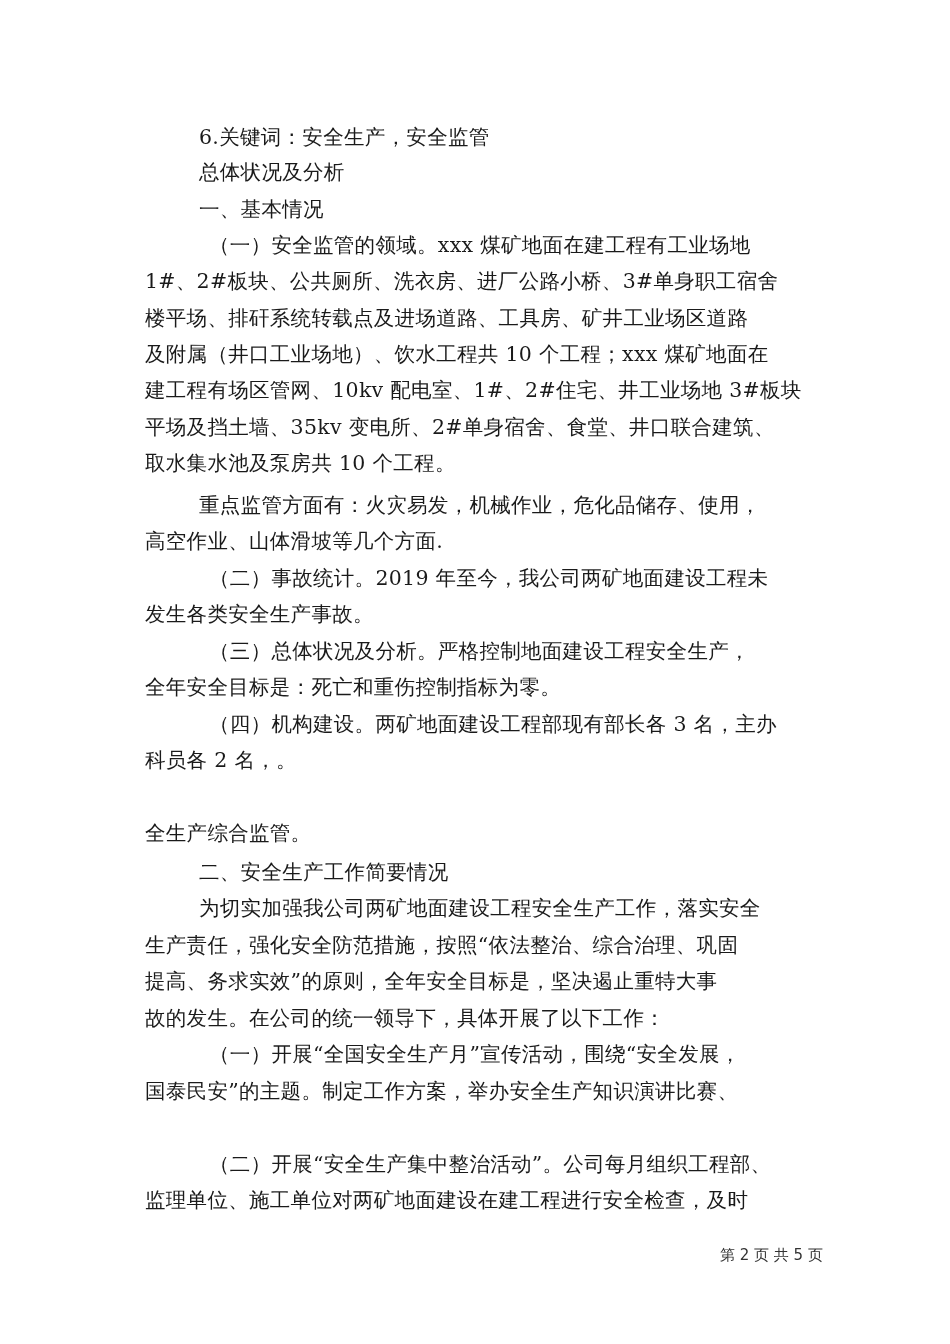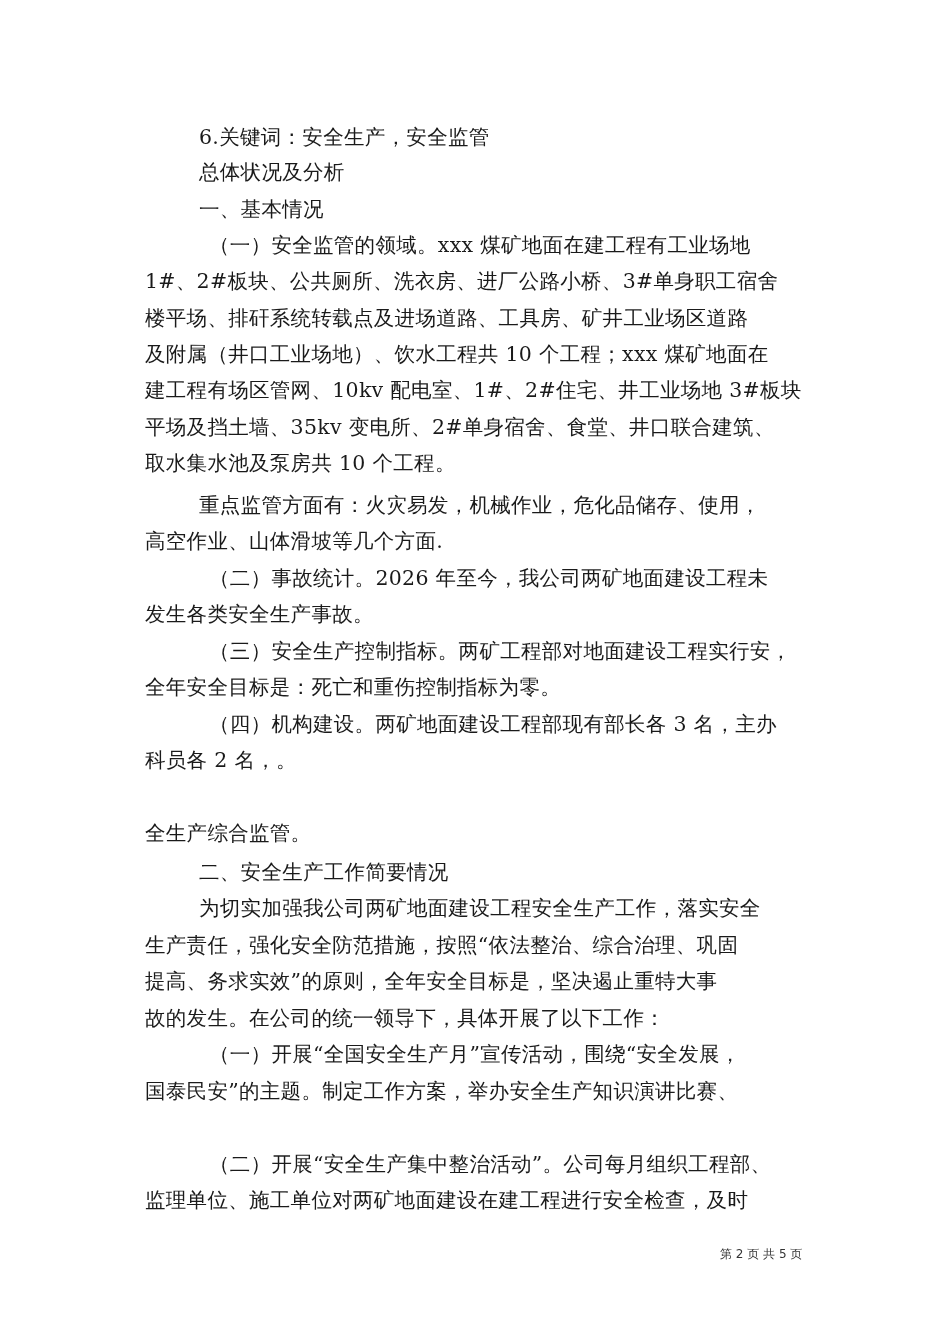--- a/index.html
+++ b/index.html
@@ -3,21 +3,21 @@
 <meta charset="utf-8">
 <style>
   html, body { margin: 0; padding: 0; background: #ffffff; }
   body { width: 950px; height: 1344px; position: relative; overflow: hidden;
          font-family: "DejaVu Serif", "Liberation Serif", serif; color: #1a1a1a; }
   .page { position: absolute; left: 0; top: 0; width: 950px; height: 1344px; background: #fff; }
   .line { position: absolute; white-space: nowrap; font-size: 20.5px; line-height: 26px; letter-spacing: 0.3px; }
   .l0 { left: 145px; text-align: center; }
   .l1 { left: 199px; }
   .l2 { left: 209px; }
-  .footer { position: absolute; left: 720px; top: 1246px; font-size: 12px; color: #333;
+  .footer { position: absolute; left: 720px; top: 1246px; font-size: 15px; color: #333;
             font-family: "DejaVu Sans", "Liberation Sans", sans-serif; white-space: nowrap; text-align: center; }
 </style>
 </head>
 <body>
 
 <div class="page">
 
   <div class="line l1" style="top:124px">6.关键词：安全生产，安全监管</div>
   <div class="line l1" style="top:159px">总体状况及分析</div>
   <div class="line l1" style="top:196px">一、基本情况</div>
@@ -26,24 +26,24 @@
   <div class="line l0" style="top:268px">1#、2#板块、公共厕所、洗衣房、进厂公路小桥、3#单身职工宿舍</div>
   <div class="line l0" style="top:305px">楼平场、排矸系统转载点及进场道路、工具房、矿井工业场区道路</div>
   <div class="line l0" style="top:341px">及附属（井口工业场地）、饮水工程共 10 个工程；xxx 煤矿地面在</div>
   <div class="line l0" style="top:377px">建工程有场区管网、10kv 配电室、1#、2#住宅、井工业场地 3#板块</div>
   <div class="line l0" style="top:414px">平场及挡土墙、35kv 变电所、2#单身宿舍、食堂、井口联合建筑、</div>
   <div class="line l0" style="top:450px">取水集水池及泵房共 10 个工程。</div>
 
   <div class="line l1" style="top:492px">重点监管方面有：火灾易发，机械作业，危化品储存、使用，</div>
   <div class="line l0" style="top:528px">高空作业、山体滑坡等几个方面.</div>
 
-  <div class="line l2" style="top:565px">（二）事故统计。2026 年至今，我公司两矿地面建设工程未</div>
+  <div class="line l2" style="top:565px">（二）事故统计。2019 年至今，我公司两矿地面建设工程未</div>
   <div class="line l0" style="top:601px">发生各类安全生产事故。</div>
 
-  <div class="line l2" style="top:638px">（三）安全生产控制指标。两矿工程部对地面建设工程实行安，</div>
+  <div class="line l2" style="top:638px">（三）总体状况及分析。严格控制地面建设工程安全生产，</div>
   <div class="line l0" style="top:674px">全年安全目标是：死亡和重伤控制指标为零。</div>
 
   <div class="line l2" style="top:711px">（四）机构建设。两矿地面建设工程部现有部长各 3 名，主办</div>
   <div class="line l0" style="top:747px">科员各 2 名，。</div>
 
   <div class="line l0" style="top:820px">全生产综合监管。</div>
 
   <div class="line l1" style="top:859px">二、安全生产工作简要情况</div>
 
   <div class="line l1" style="top:895px">为切实加强我公司两矿地面建设工程安全生产工作，落实安全</div>

